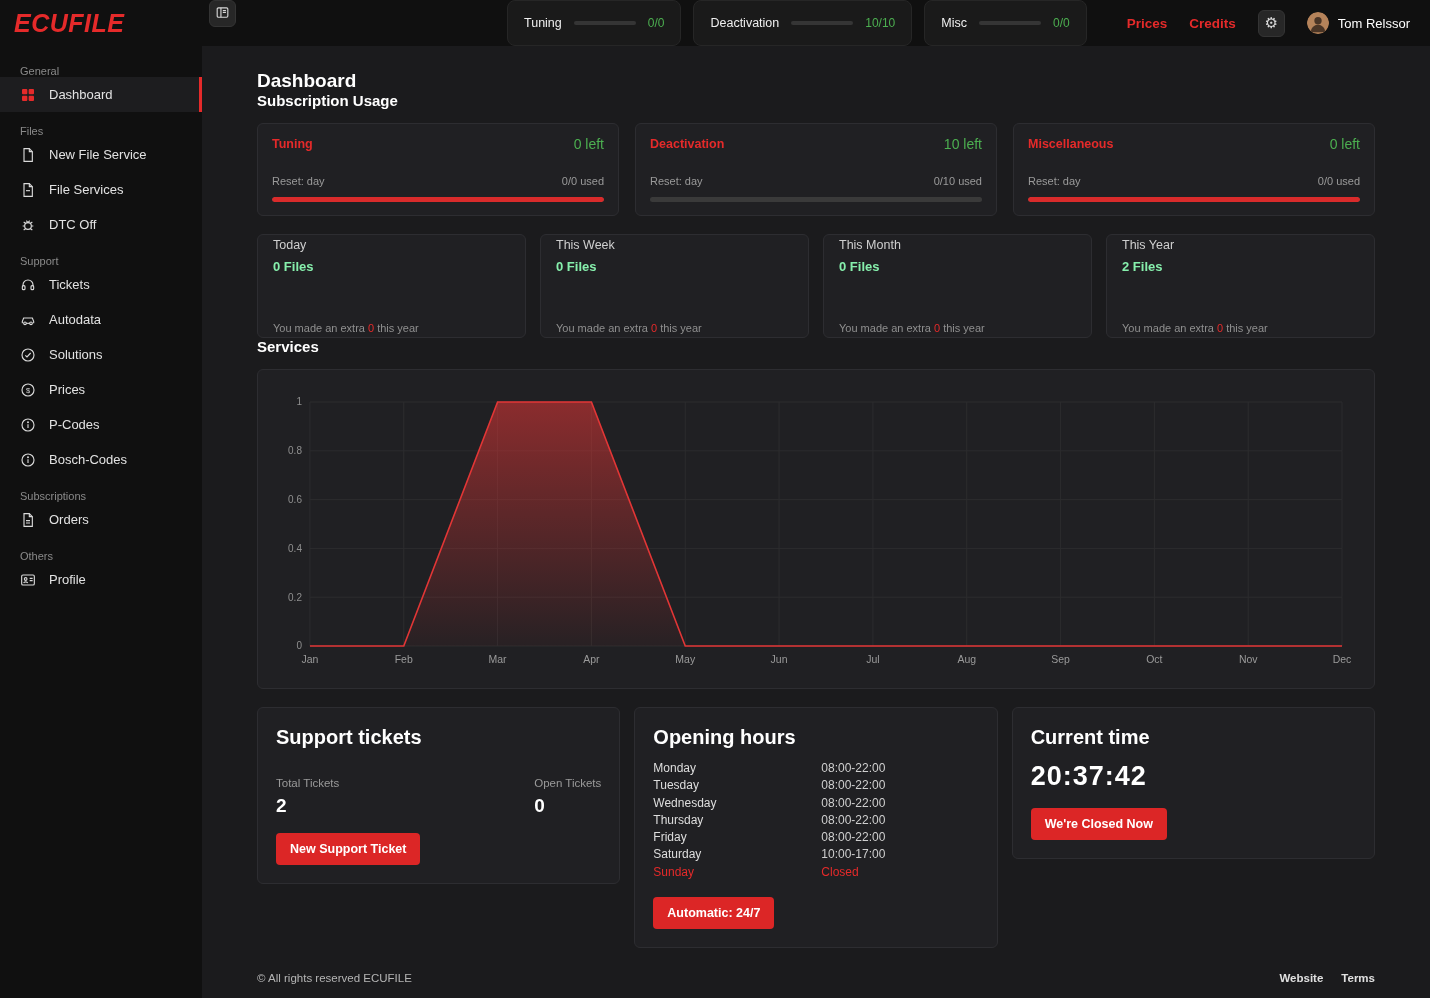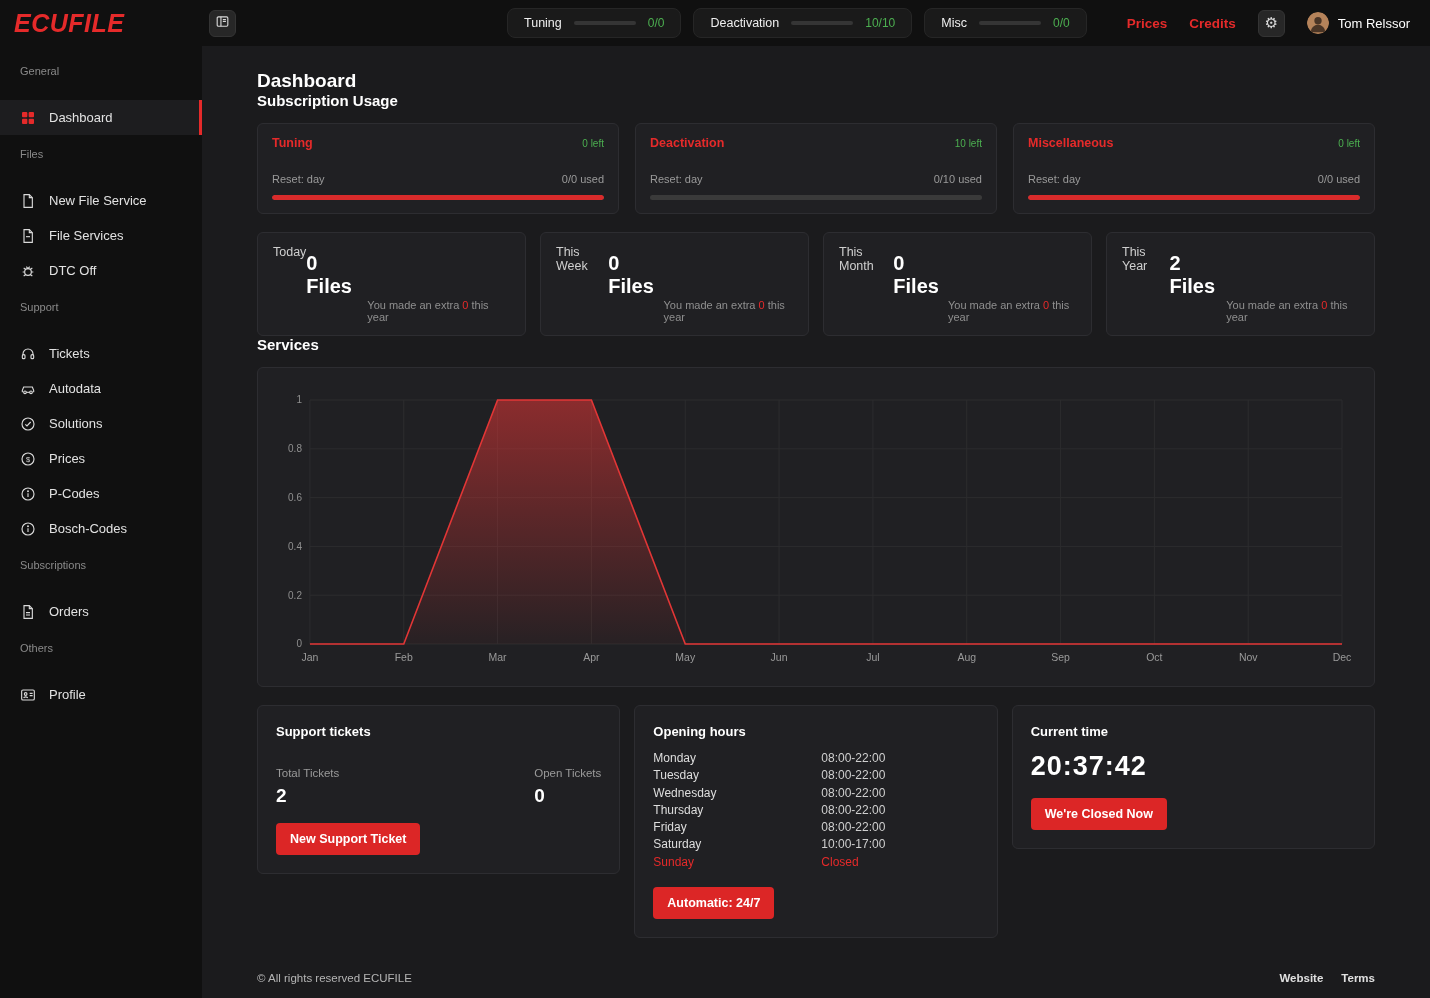--- a/index.html
+++ b/index.html
@@ -1,79 +1,79 @@
 <!DOCTYPE html>
 <html><head>
 <meta charset="utf-8">
 <style>
   *{margin:0;padding:0;box-sizing:border-box}
   html,body{width:1430px;height:998px}
   body{background:#1b1b1d;color:#e8e8e8;font-family:"Liberation Sans",sans-serif;overflow:hidden}
   a{text-decoration:none;color:inherit;cursor:pointer}
 
   
-  header{height:46px;background:#101010;display:flex;align-items:center;padding-right:20px}
+  header{height:46px;background:#101010;display:flex;padding-right:20px}
   .logo-area{width:202px;flex-shrink:0;display:flex;align-items:center;padding-left:14px}
   .logo{font-size:25px;font-weight:800;font-style:italic;color:#e52a2a;letter-spacing:.5px;cursor:pointer}
   .icon-btn{width:27px;height:27px;border-radius:6px;background:#272727;border:1px solid #343434;color:#d8d8d8;
             display:flex;align-items:center;justify-content:center;cursor:pointer;font-size:15px}
   .toggle-btn{margin-left:7px}
   .meters{display:flex;gap:12px;margin-left:auto}
   .meter{display:flex;align-items:center;gap:12px;background:#1a1a1a;border:1px solid #262626;border-radius:8px;padding:7px 16px}
   .meter-label{font-size:12.5px;color:#efefef}
   .meter-bar{width:62px;height:4px;border-radius:2px;background:#353535;overflow:hidden}
   .meter-fill{height:100%;background:#4caf50;border-radius:2px}
   .meter-value{font-size:12px;color:#4caf50}
   .top-links{display:flex;align-items:center;gap:22px;margin-left:40px}
   .top-link{color:#e52a2a;font-weight:700;font-size:13.5px}
   .user{display:flex;align-items:center;gap:9px;font-size:13px;color:#fff;cursor:pointer}
   .avatar{width:22px;height:22px;border-radius:50%;overflow:hidden;display:block}
 
   
   .shell{display:flex;height:952px}
   .sidebar{width:202px;flex-shrink:0;background:#101010;padding-top:6px}
-  .sec-title{font-size:11px;color:#8a8a8a;padding:13px 20px 23px}
+  .sec-title{font-size:11px;color:#8a8a8a;padding:13px 20px 0}
   .sitem{height:35px;display:flex;align-items:center;gap:13px;padding:0 20px;font-size:13px;color:#e2e2e2;cursor:pointer;position:relative}
   .sitem .icn{width:16px;height:16px;color:#d9d9d9;display:flex;align-items:center;justify-content:center}
   .sitem .icn svg{width:16px;height:16px}
   .sitem.active{background:#1d1d1f}
   .sitem.active::after{content:"";position:absolute;right:0;top:0;bottom:0;width:3px;background:#e52a2a}
   .sitem.active .icn{color:#e52a2a}
 
   main{flex:1;display:flex;flex-direction:column;padding:24px 55px 0;overflow:hidden}
   h1{font-size:19px;font-weight:700;color:#fff}
   h2{font-size:15px;font-weight:700;color:#fff}
 
   
   .sub-row{display:flex;gap:16px;margin-top:14px}
   .card{background:#202023;border:1px solid #2d2d31;border-radius:6px}
   .sub-card{flex:1;padding:12px 14px 13px}
   .sub-top{display:flex;justify-content:space-between;align-items:center}
   .sub-name{color:#e52a2a;font-size:12.5px;font-weight:700}
-  .sub-left{color:#4caf50;font-size:10px}
+  .sub-left{color:#4caf50;font-size:14px}
   .sub-mid{display:flex;justify-content:space-between;margin-top:23px;font-size:11px;color:#9a9a9a}
   .sub-bar{margin-top:10px;height:5px;border-radius:3px;background:#3a3a3a;overflow:hidden}
   .sub-fill{height:100%;background:#d92b2b;border-radius:3px}
 
   
   .stat-row{display:flex;gap:14px;margin-top:18px}
-  .stat-card{flex:1;height:104px;padding:12px 15px;display:flex;flex-direction:row}
+  .stat-card{flex:1;height:104px;padding:3px 15px;display:flex;flex-direction:column}
   .stat-title{font-size:12.5px;color:#cfcfcf}
-  .stat-value{font-size:20px;font-weight:700;margin-top:7px;color:#ffffff}
+  .stat-value{font-size:13px;font-weight:700;margin-top:7px;color:#86efac}
   .stat-note{margin-top:auto;font-size:11px;color:#8f8f8f}
   .stat-note .red{color:#e52a2a}
 
   
   .chart-card{margin-top:14px;padding:18px 16px 8px;height:320px}
   .chart-card svg{display:block;width:100%;height:292px}
 
   
   .bottom-row{display:flex;gap:14px;margin-top:18px;align-items:flex-start}
   .b-card{flex:1;padding:18px}
-  .b-title{font-size:13px;font-weight:700;color:#fff}
+  .b-title{font-size:20px;font-weight:700;color:#fff}
   .tick-grid{display:flex;justify-content:space-between;margin-top:28px}
   .tick-label{font-size:11.5px;color:#9a9a9a}
   .tick-value{font-size:19px;font-weight:700;margin-top:6px;color:#fff}
   .btn{display:inline-block;margin-top:16px;background:#dc2626;color:#fff;font-size:12.5px;font-weight:700;
        border:none;border-radius:4px;padding:9px 14px;cursor:pointer;font-family:inherit}
   .hours-grid{margin-top:11px;font-size:12px}
   .hrow{display:grid;grid-template-columns:168px 1fr;line-height:17.3px}
   .hday{color:#dedede}
   .htime{color:#cfcfcf}
   .hrow.closed .hday,.hrow.closed .htime{color:#e52a2a}

